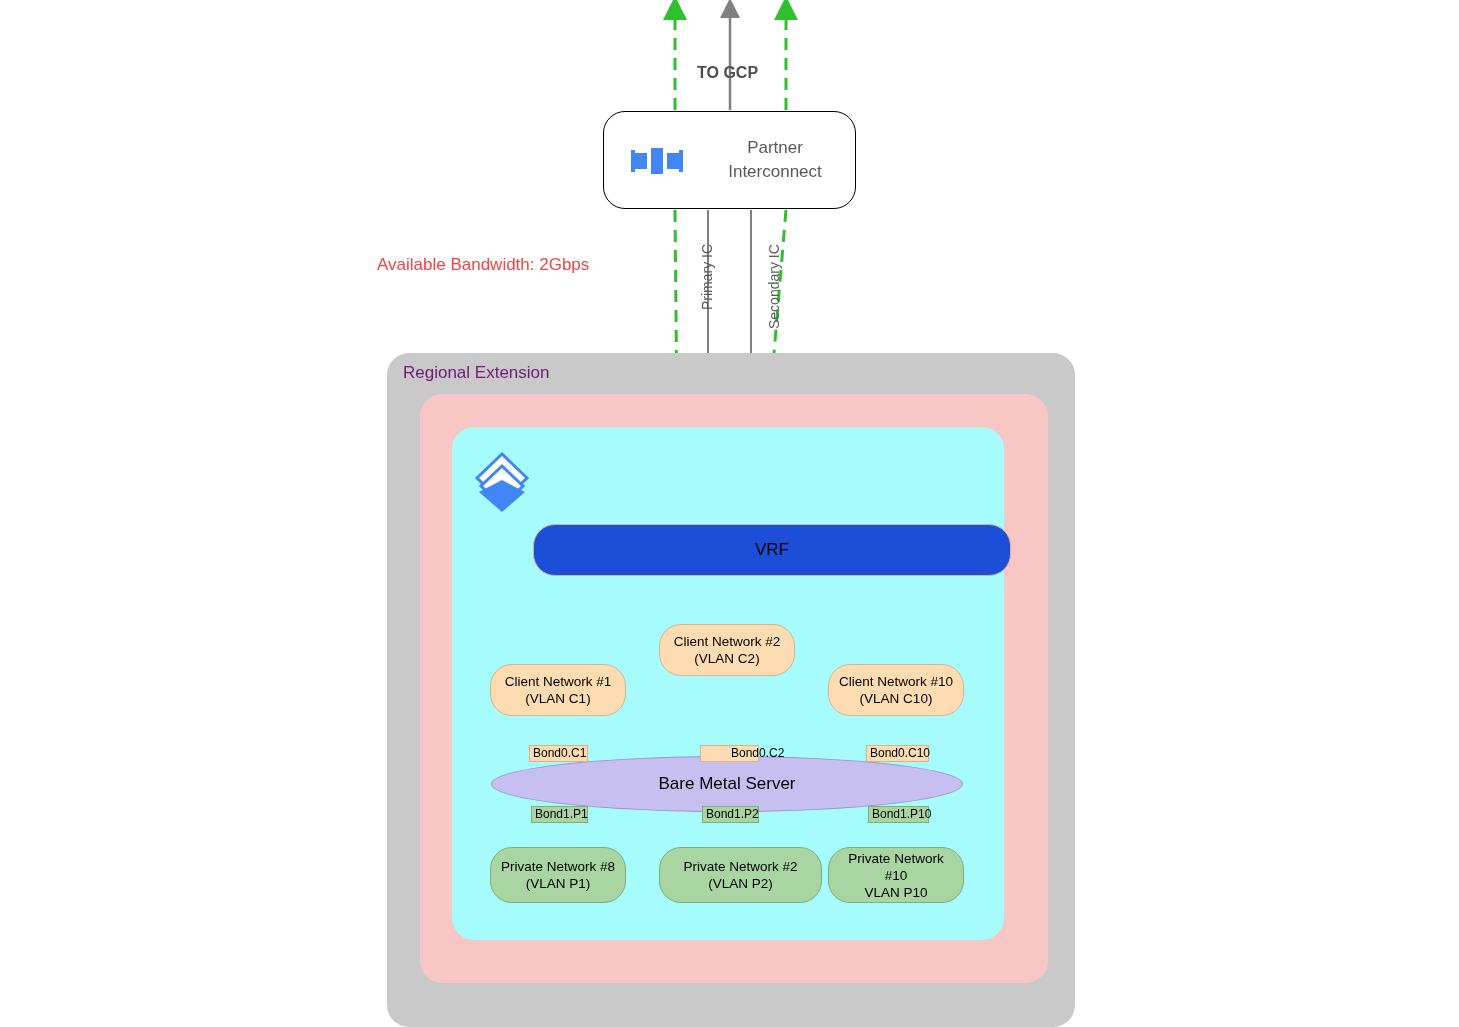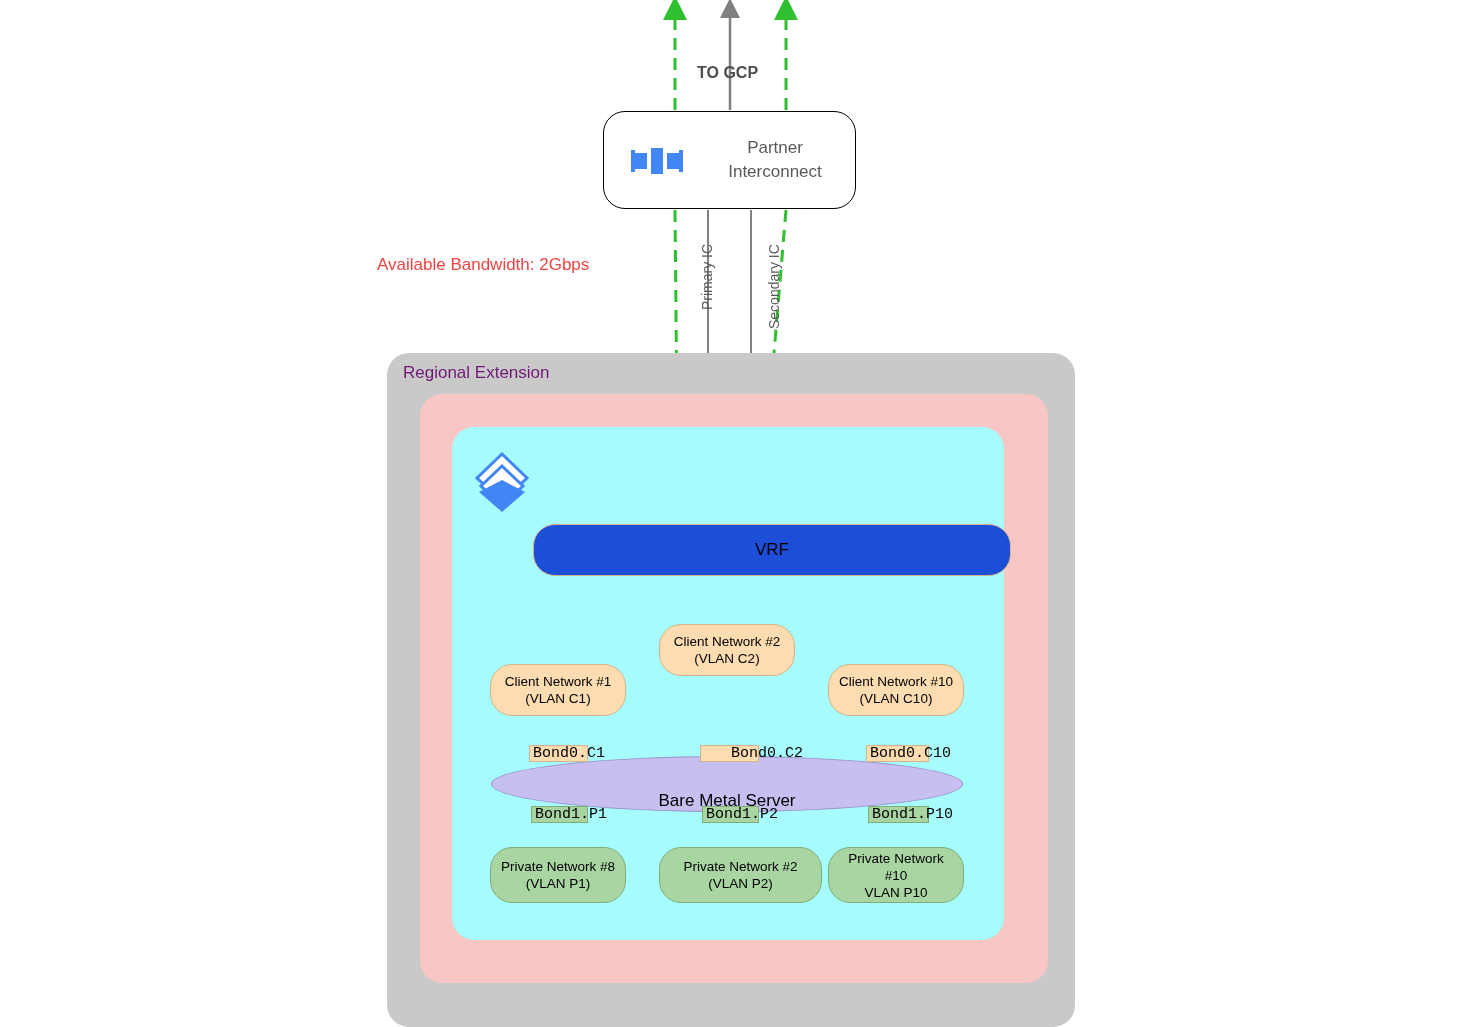--- a/index.html
+++ b/index.html
@@ -128,35 +128,33 @@
   
   #bare-metal-server {
     left: 491px; top: 756px;
     width: 472px; height: 56px;
     background: #c6bff0;
     border: 1px solid #9a93c9;
     border-radius: 50%;
     z-index: 6;
     font-size: 17px;
     color: #000;
-    align-items: flex-end;
   }
 
   
   .bond-label {
     position: absolute;
     z-index: 8;
-    font-size: 15px;
+    font-size: 12px;
     line-height: 13px;
     padding: 1px 3px;
     box-sizing: border-box;
     text-align: center;
     color: #000;
     white-space: nowrap;
-    font-family: Liberation Mono, monospace;
   }
   .bond-top {
     background: #fcdcb0;
     border: 1px solid #d6b38a;
     top: 745px;
   }
   .bond-bottom {
     background: #a8d5a2;
     border: 1px solid #7fae79;
     top: 806px;

